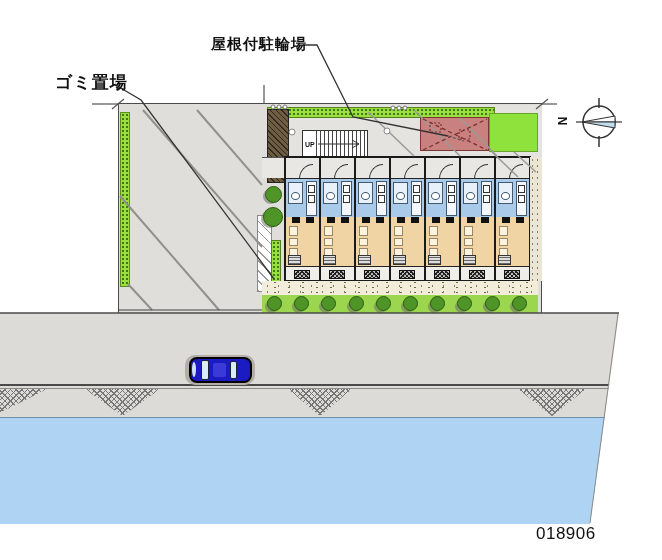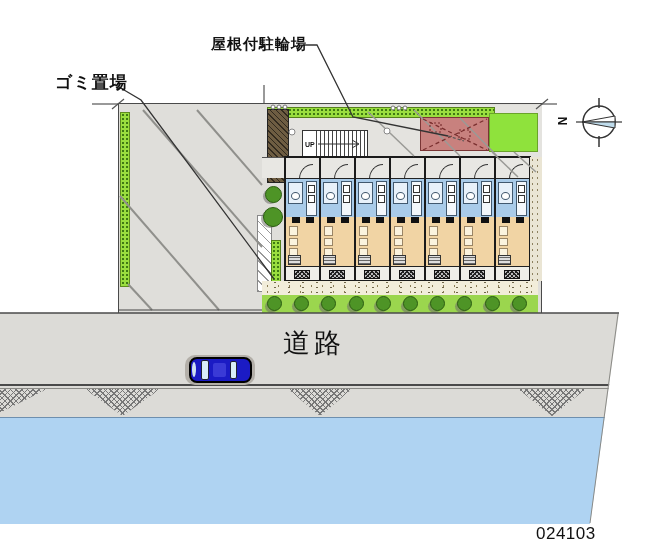--- a/index.html
+++ b/index.html
@@ -398,16 +398,15 @@
       <line x1="599" y1="136" x2="599" y2="147" stroke="#333" stroke-width="1.5"></line>
       <line x1="576" y1="122" x2="583" y2="122" stroke="#333" stroke-width="1.2"></line>
       <line x1="615" y1="122" x2="622" y2="122" stroke="#333" stroke-width="1.2"></line>
       <polygon points="582,122 615,116 615,122" fill="#fff" stroke="#333" stroke-width="1"></polygon>
       <polygon points="582,122 615,122 615,128" fill="#BFDCEC" stroke="#333" stroke-width="1"></polygon>
     </g>
   </svg>
 
   <div class="jp-label" id="gomi-label">ゴミ置場</div>
   <div class="jp-label" id="yane-label">屋根付駐輪場</div>
-  <div class="jp-label" id="road-label">道路</div>
-  <div id="drawing-number">024103</div>
+  <div id="drawing-number">018906</div>
   <div id="compass-n">N</div>
 </div>
 
 </body></html>

